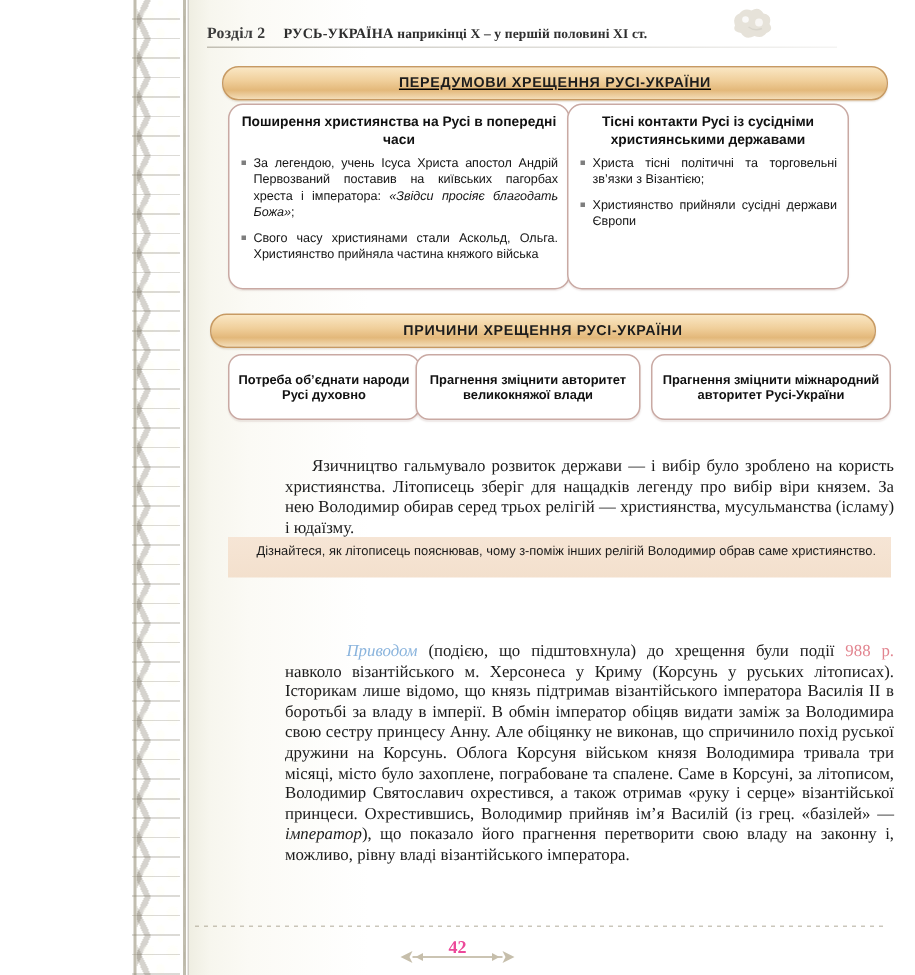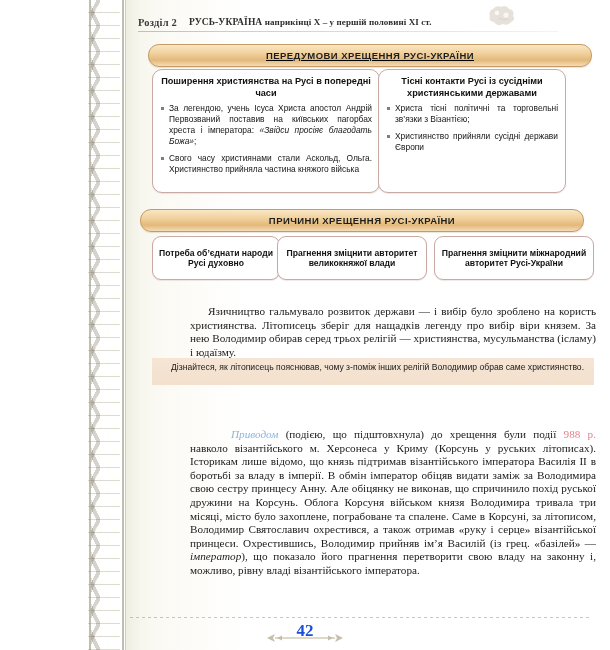--- a/index.html
+++ b/index.html
@@ -273,22 +273,22 @@
     position: absolute;
     left: 265px; top: 621px;
     width: 80px; height: 24px;
     display: flex;
     align-items: center;
     justify-content: center;
   }
   .folio-num {
     font-family: "Liberation Serif", serif;
     font-weight: bold;
-    font-size: 17px;
-    color: #1d4ed8;
+    font-size: 12px;
+    color: #ec4899;
     position: relative;
     z-index: 2;
     margin-bottom: 4px;
   }
   .folio-orn {
     position: absolute;
     left: 0; top: 12px;
     width: 80px; height: 10px;
     opacity: .75;
   }

